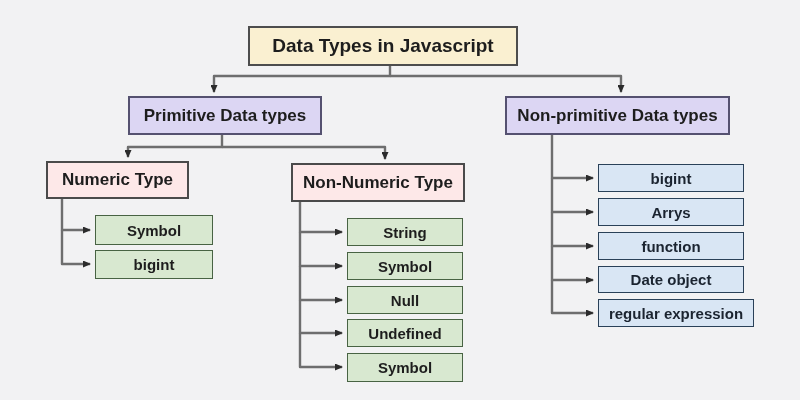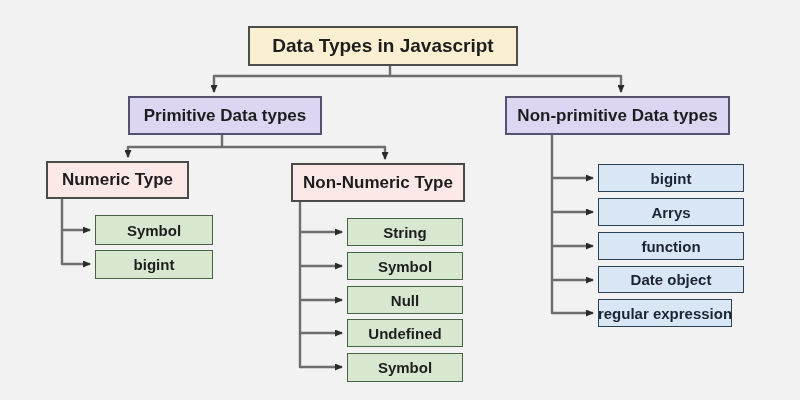--- a/index.html
+++ b/index.html
@@ -111,15 +111,15 @@
   <div class="box leaf-green" style="left:347px;top:218px;width:116px;height:28px">String</div>
   <div class="box leaf-green" style="left:347px;top:252px;width:116px;height:28px">Symbol</div>
   <div class="box leaf-green" style="left:347px;top:286px;width:116px;height:28px">Null</div>
   <div class="box leaf-green" style="left:347px;top:319px;width:116px;height:28px">Undefined</div>
   <div class="box leaf-green" style="left:347px;top:353px;width:116px;height:29px">Symbol</div>
 
   <div class="box leaf-blue" style="left:598px;top:164px;width:146px;height:28px">bigint</div>
   <div class="box leaf-blue" style="left:598px;top:198px;width:146px;height:28px">Arrys</div>
   <div class="box leaf-blue" style="left:598px;top:232px;width:146px;height:28px">function</div>
   <div class="box leaf-blue" style="left:598px;top:266px;width:146px;height:27px">Date object</div>
-  <div class="box leaf-blue" style="left:598px;top:299px;width:134px;height:28px">regular expression</div>
+  <div class="box leaf-blue" style="left:598px;top:299px;width:156px;height:28px">regular expression</div>
 
 </div>
 
 </body></html>

